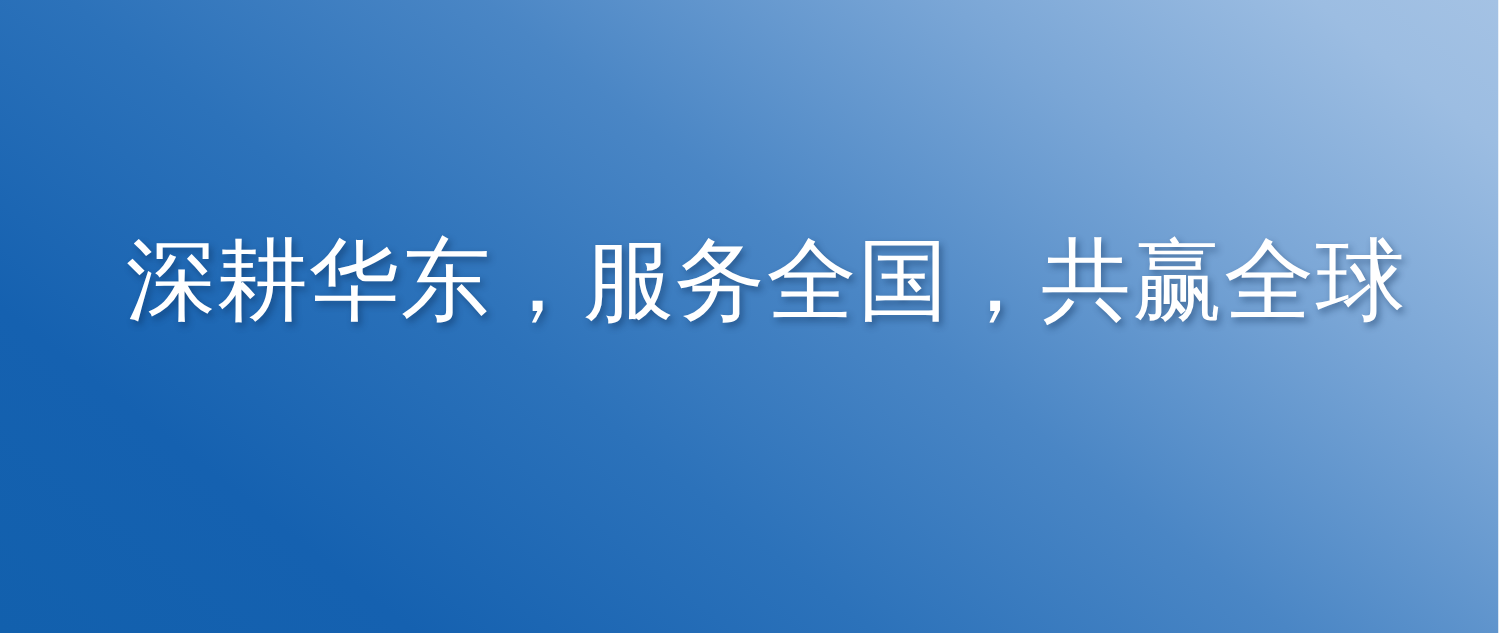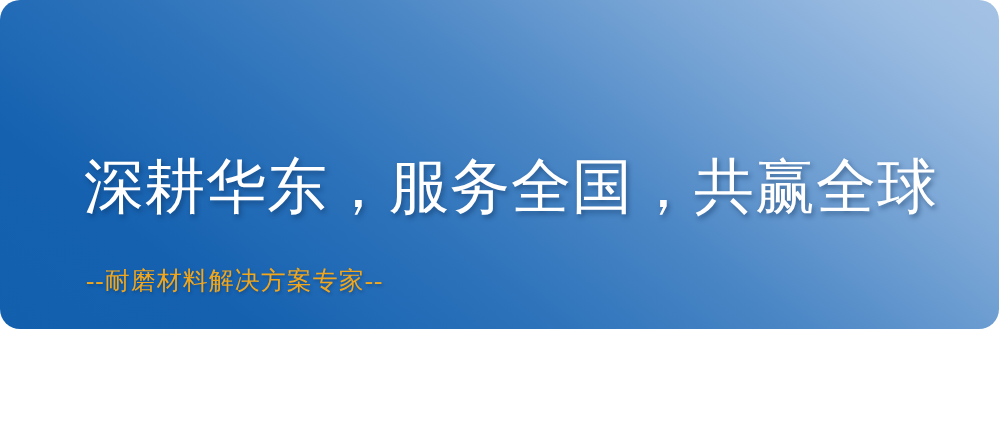--- a/index.html
+++ b/index.html
@@ -9,32 +9,31 @@
   body {
     width: 999px;
     height: 422px;
     overflow: hidden;
     font-family: "Liberation Sans", sans-serif;
   }
 
   #banner {
     position: relative;
     width: 999px;
-    height: 329px;
+    height: 422px;
     overflow: hidden;
     
     background: linear-gradient(38deg,
         #1260ad 0%,
         #1561b0 18%,
         #2c72ba 38%,
         #4a86c5 56%,
         #7aa6d6 76%,
         #9cbde2 92%,
         #a4c2e4 100%);
-    border-radius: 20px;
   }
 
   
   #headline {
     position: absolute;
     left: 84px;
     top: 150px;
     font-family: "Liberation Serif", "DejaVu Serif", serif;
     font-size: 60px;
     line-height: 74px;
@@ -76,16 +75,15 @@
     font-weight: bold;
   }
 </style>
 </head>
 <body>
 
 <div id="banner">
 
   <div id="headline">深耕华东，服务全国，共赢全球</div>
 
-  <div id="subtitle">--耐磨材料解决方案专家--</div>
 
 
 </div>
 
 </body></html>

